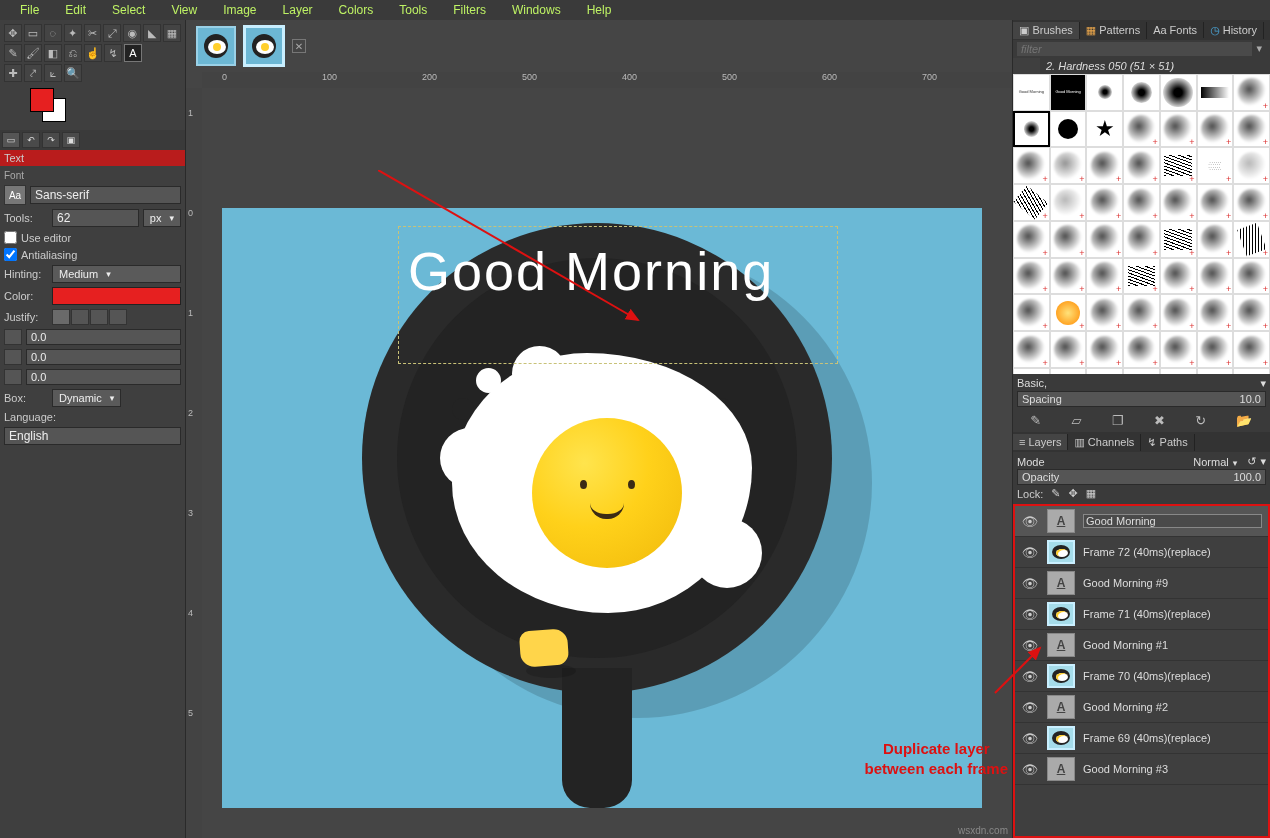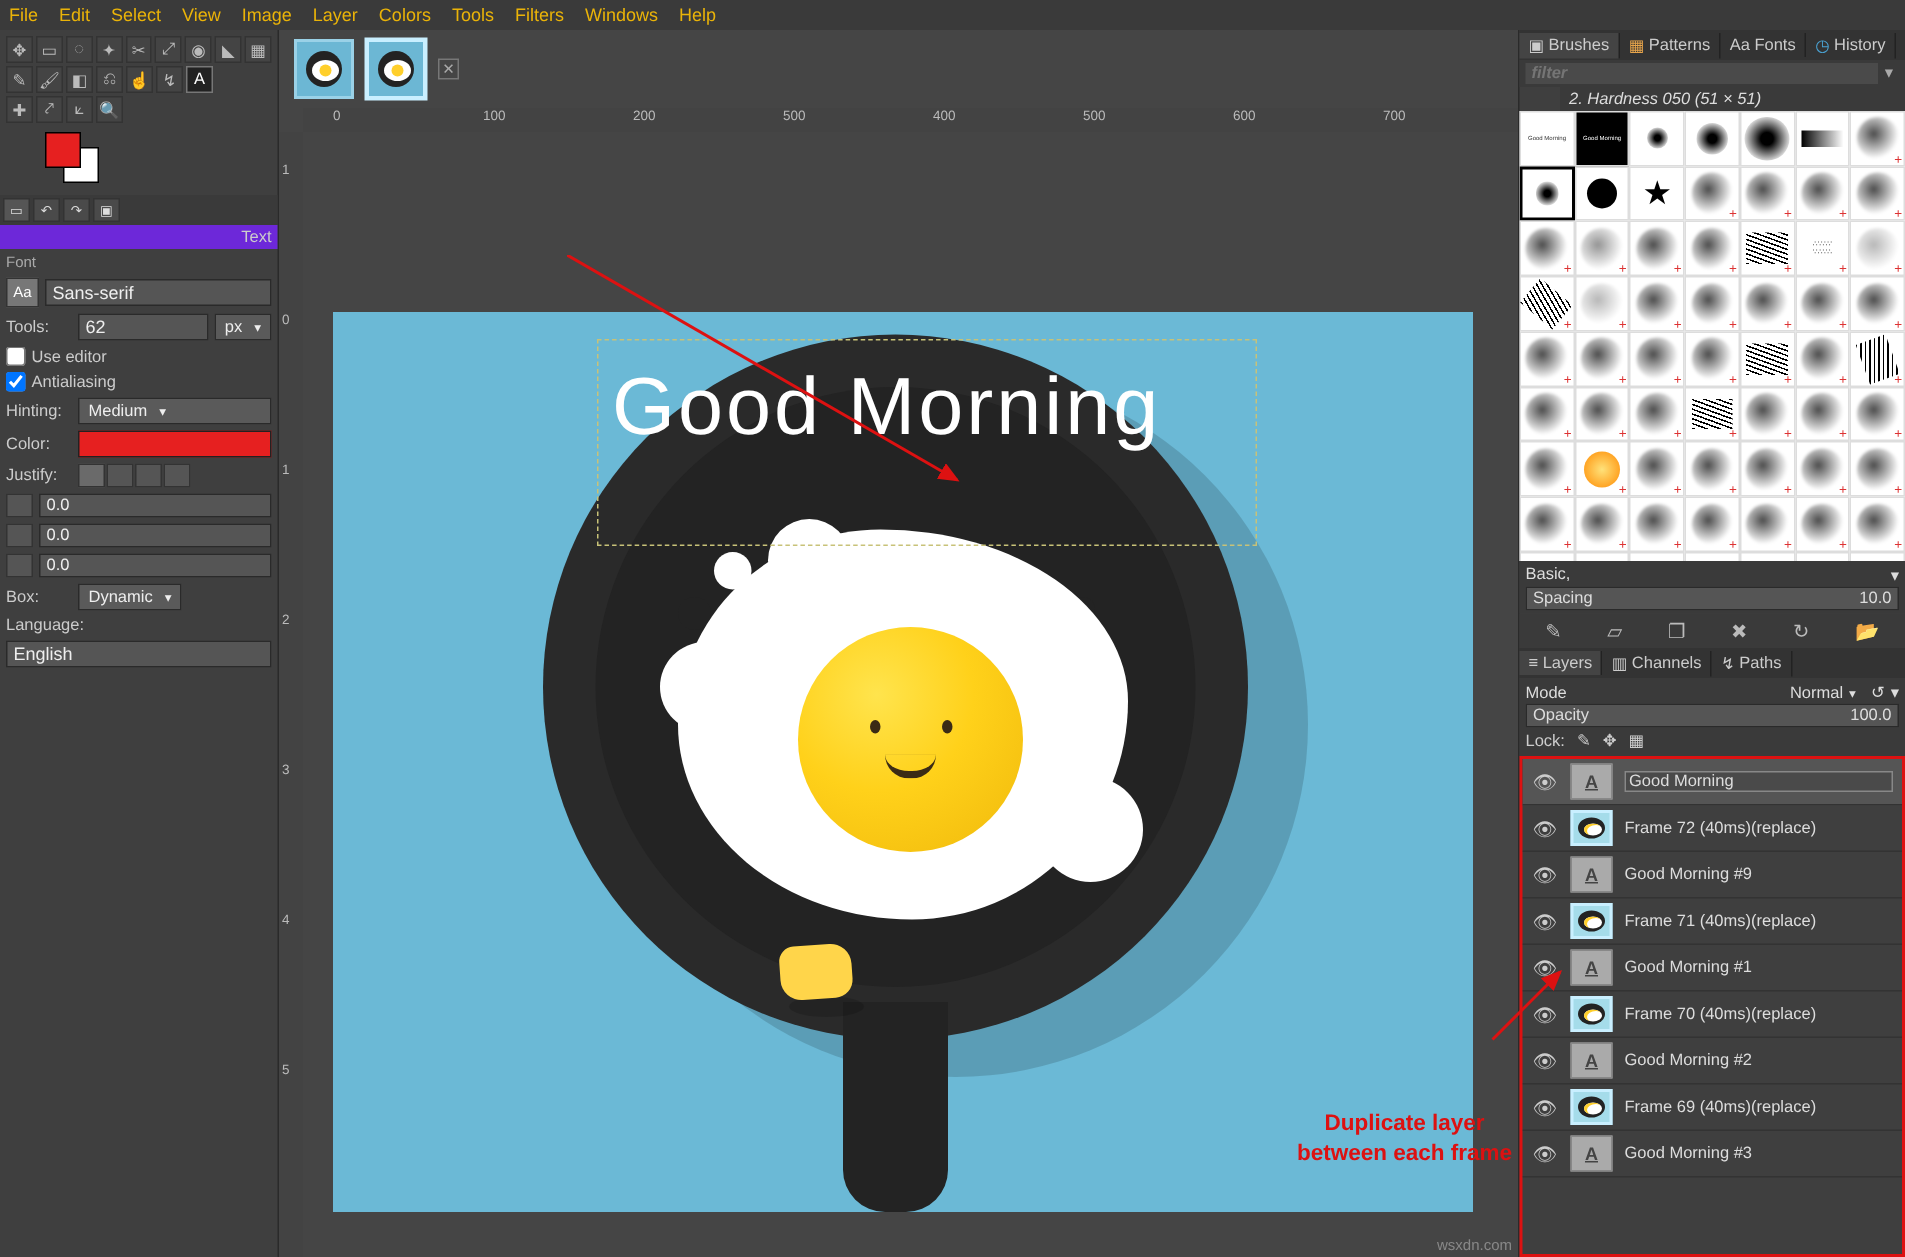--- a/index.html
+++ b/index.html
@@ -1,37 +1,37 @@
 <!DOCTYPE html>
 <html><head>
 <meta charset="utf-8">
 <style>
 * { margin: 0; padding: 0; box-sizing: border-box; font-family: sans-serif; }
 body { background: #454545; color: #ddd; font-size: 11px; overflow: hidden; width: 1270px; height: 838px; }
 
-.menubar { background: #3a3a3a; height: 20px; display: flex; align-items: center; padding: 0 6px; gap: 14px; color: #eab308; font-size: 12px; }
+.menubar { background: #3a3a3a; height: 20px; display: flex; align-items: center; padding: 0 20px; gap: 26px; color: #bef264; font-size: 12px; }
 .menubar span { cursor: default; }
 
 .main-shell { display: flex; height: 818px; }
 
 
 .left-dock { width: 186px; background: #3f3f3f; display: flex; flex-direction: column; border-right: 1px solid #2a2a2a; }
 .toolbox { padding: 4px; }
 .tool-row { display: flex; gap: 2px; margin-bottom: 2px; }
 .tool-btn { width: 18px; height: 18px; background: #444; display: flex; align-items: center; justify-content: center; font-size: 11px; color: #bbb; border: 1px solid #333; cursor: default; }
 .tool-btn.active { background: #222; border: 1px solid #777; color: #fff; }
 .color-swatch { margin: 6px 0 6px 26px; width: 40px; height: 32px; position: relative; }
 .fg-color { position: absolute; width: 24px; height: 24px; background: #e62020; border: 1px solid #000; left: 0; top: 0; z-index: 2; }
 .bg-color { position: absolute; width: 24px; height: 24px; background: #fff; border: 1px solid #000; left: 12px; top: 10px; }
 
 .dock-tabs { display: flex; background: #3a3a3a; padding: 2px; gap: 2px; }
 .dock-tab { width: 18px; height: 16px; background: #4a4a4a; border: 1px solid #333; font-size: 9px; display: flex; align-items: center; justify-content: center; }
 .dock-tab.active { background: #555; }
 
-.opt-heading { background: #6d28d9; padding: 2px 4px; font-size: 11px; color: #ccc; text-align: right; }
+.opt-heading { background: #b91c1c; padding: 2px 4px; font-size: 11px; color: #ccc; }
 .opt-panel { padding: 4px; display: flex; flex-direction: column; gap: 4px; font-size: 11px; }
 .opt-row { display: flex; align-items: center; gap: 4px; }
 .opt-label { width: 44px; color: #ccc; }
 .opt-input { background: #555; border: 1px solid #2a2a2a; color: #eee; padding: 1px 4px; flex: 1; font-size: 12px; }
 .opt-select { background: #5a5a5a; border: 1px solid #2a2a2a; color: #eee; padding: 2px 6px; font-size: 11px; display: inline-flex; align-items: center; gap: 4px; }
 .opt-check { display: flex; align-items: center; gap: 4px; color: #ccc; }
 .opt-swatch-input { flex: 1; height: 18px; background: #e62020; border: 1px solid #222; }
 .justify-btns { display: flex; gap: 1px; }
 .justify-btns div { width: 18px; height: 16px; background: #555; border: 1px solid #333; }
 .justify-btns div.sel { background: #6a6a6a; }
@@ -88,21 +88,21 @@
 .watermark { position: absolute; left: 2px; bottom: 4px; opacity: 0.55; font-size: 26px; font-family: Arial; color: #7a7a7a; font-style: italic; display:flex; align-items:center; gap:6px;}
 .watermark .face { width:36px; height:36px; border-radius:50%; background:#9cb34f; position:relative; }
 .wsx { position:absolute; right:4px; bottom:2px; color:#888; font-size:10px; }
 
 
 .right-dock { width: 258px; background: #3f3f3f; display: flex; flex-direction: column; border-left: 1px solid #2a2a2a; }
 .dock-tabrow { display: flex; background: #333; height: 20px; align-items: center; font-size: 11px; }
 .dock-tabrow .dtab { padding: 2px 6px; display: flex; align-items: center; gap: 3px; color: #ccc; border-right: 1px solid #222; }
 .dock-tabrow .dtab.active { background: #444; }
 .brush-filter { background: #3a3a3a; padding: 2px 4px; display: flex; }
-.brush-filter input { flex: 1; background: #4a4a4a; border: none; color: #999; font-style: italic; font-size: 11px; padding: 1px 4px; font-weight: bold; }
+.brush-filter input { flex: 1; background: #4a4a4a; border: none; color: #999; font-style: italic; font-size: 11px; padding: 1px 4px; }
 .brush-name { padding: 2px 6px; font-size: 11px; background: #3a3a3a; color: #ddd; font-style: italic; margin-left: 27px; }
 .brush-grid { background: #fff; height: 300px; overflow: hidden; position: relative; }
 .brush-grid-inner { display: grid; grid-template-columns: repeat(7, 1fr); gap: 0; }
 .brush-cell { aspect-ratio: 1; border: 1px solid #ddd; display: flex; align-items: center; justify-content: center; position: relative; }
 .brush-cell.small-text { font-size: 4px; color: #333; text-align:center; line-height:1; }
 .brush-cell .plus-mark::after { content:"+"; position:absolute; right:1px; bottom:-1px; font-size:9px; color:#d33; }
 .dot-br { width: 60%; height: 60%; background: #000; border-radius: 50%; }
 .dot-br.soft { background: radial-gradient(circle, #000 20%, transparent 80%); }
 .star-br::before { content:"★"; color:#000; font-size:22px; }
 .smudge { width:80%; height:80%; background: radial-gradient(ellipse at 40% 40%, rgba(0,0,0,0.7), transparent 70%); border-radius:50%; filter: blur(1px); }

